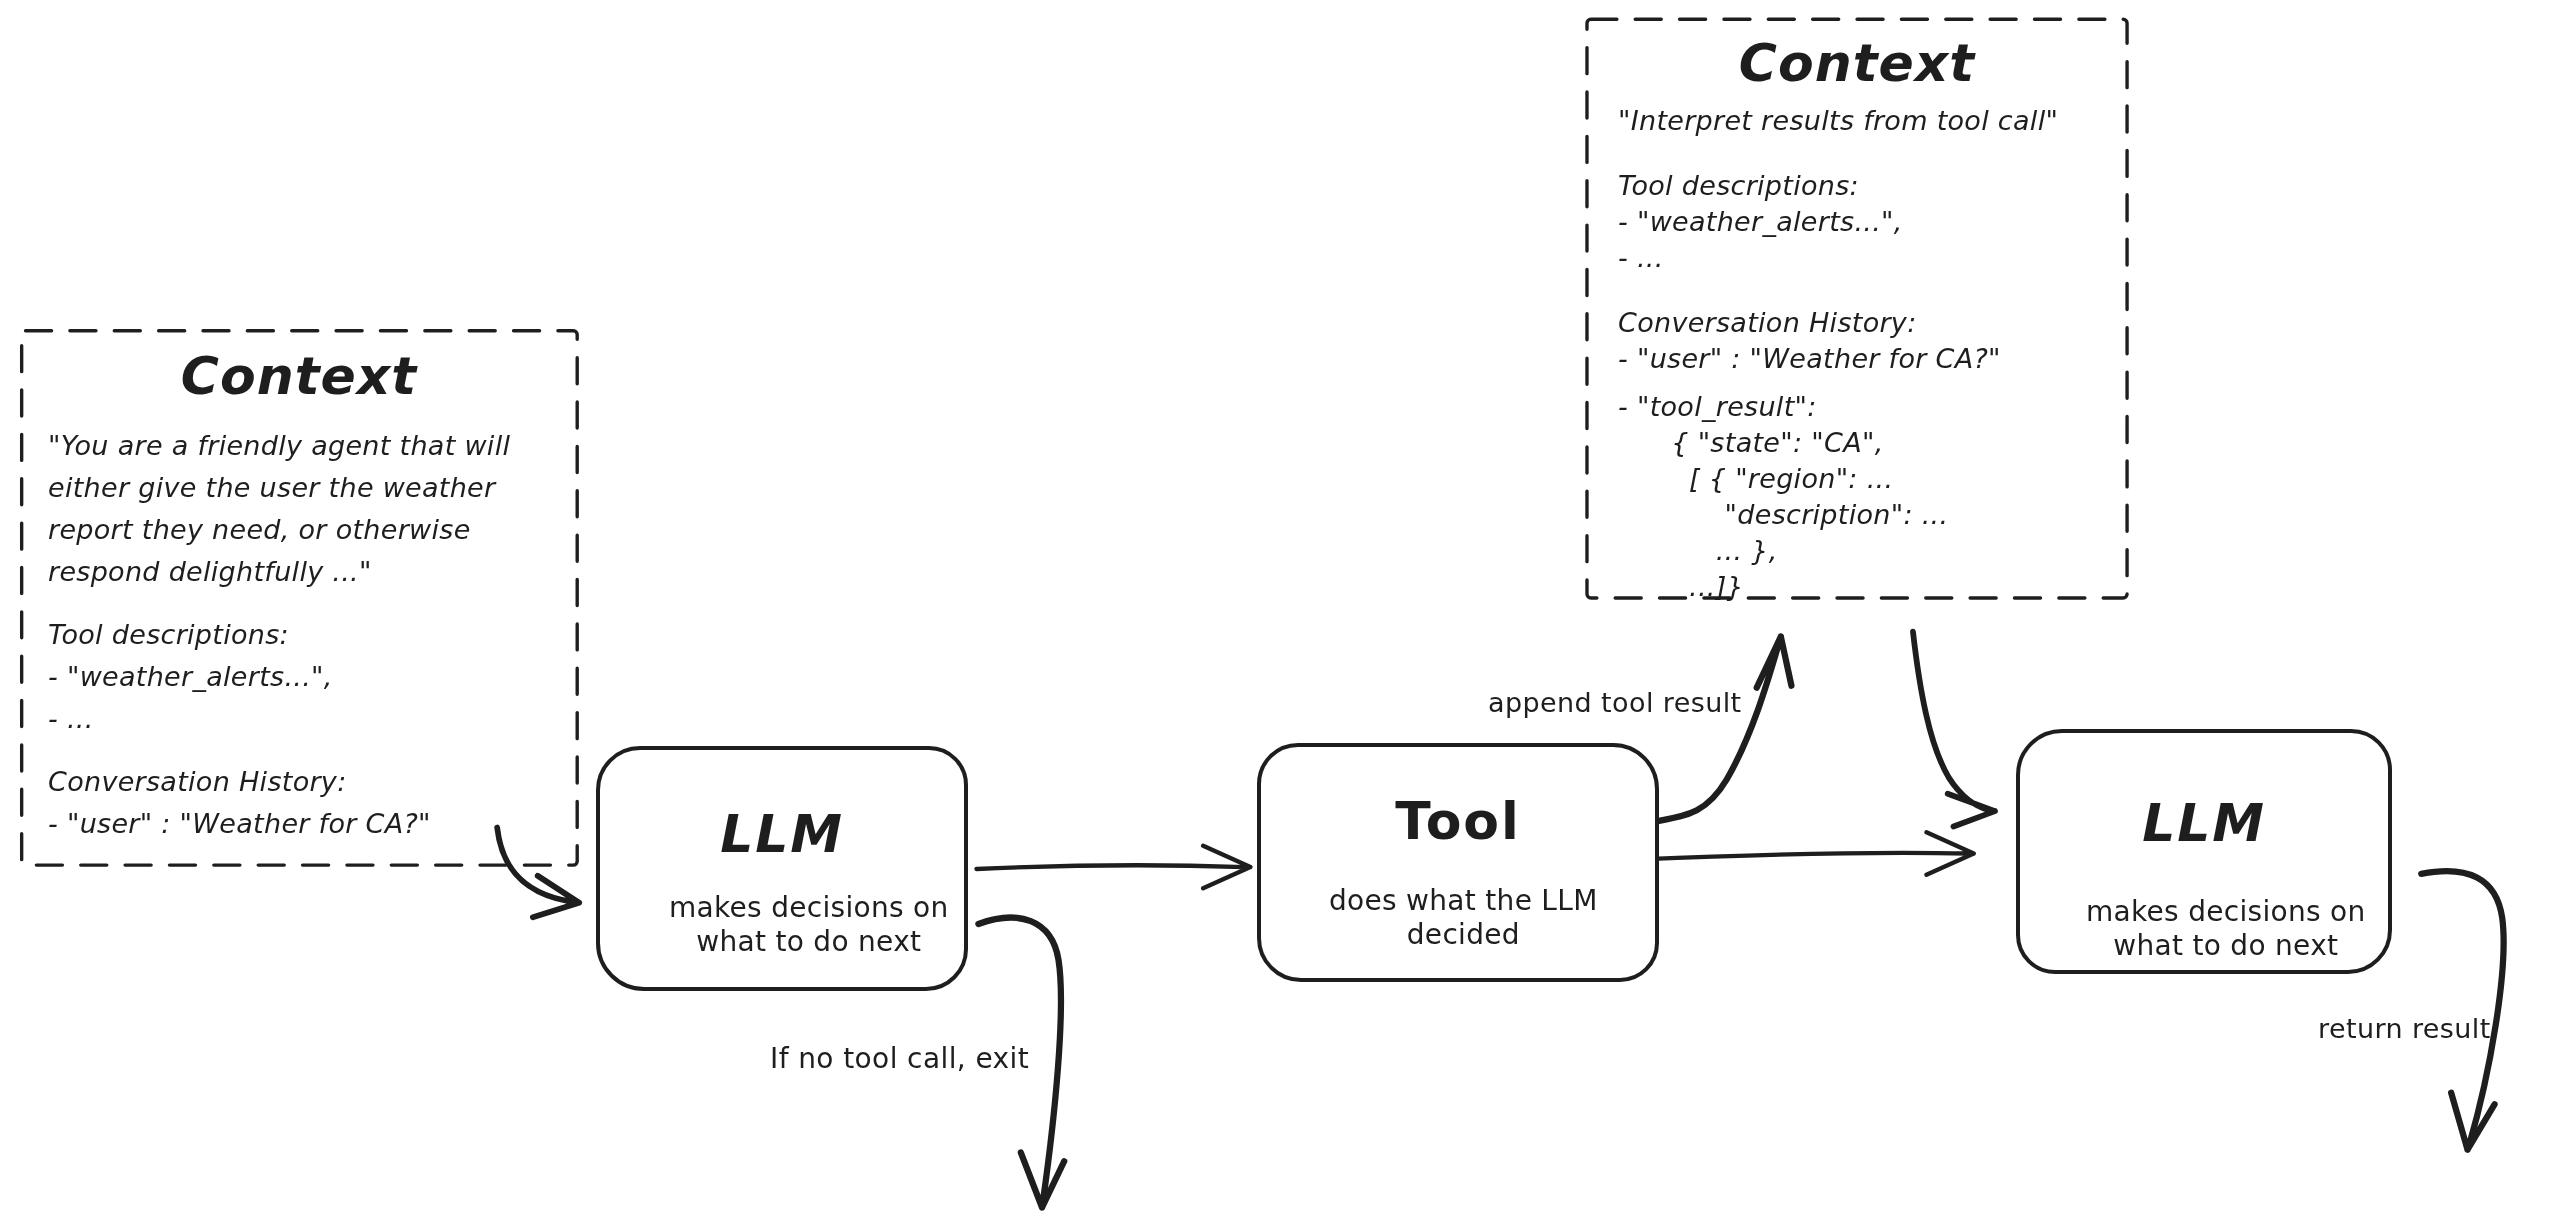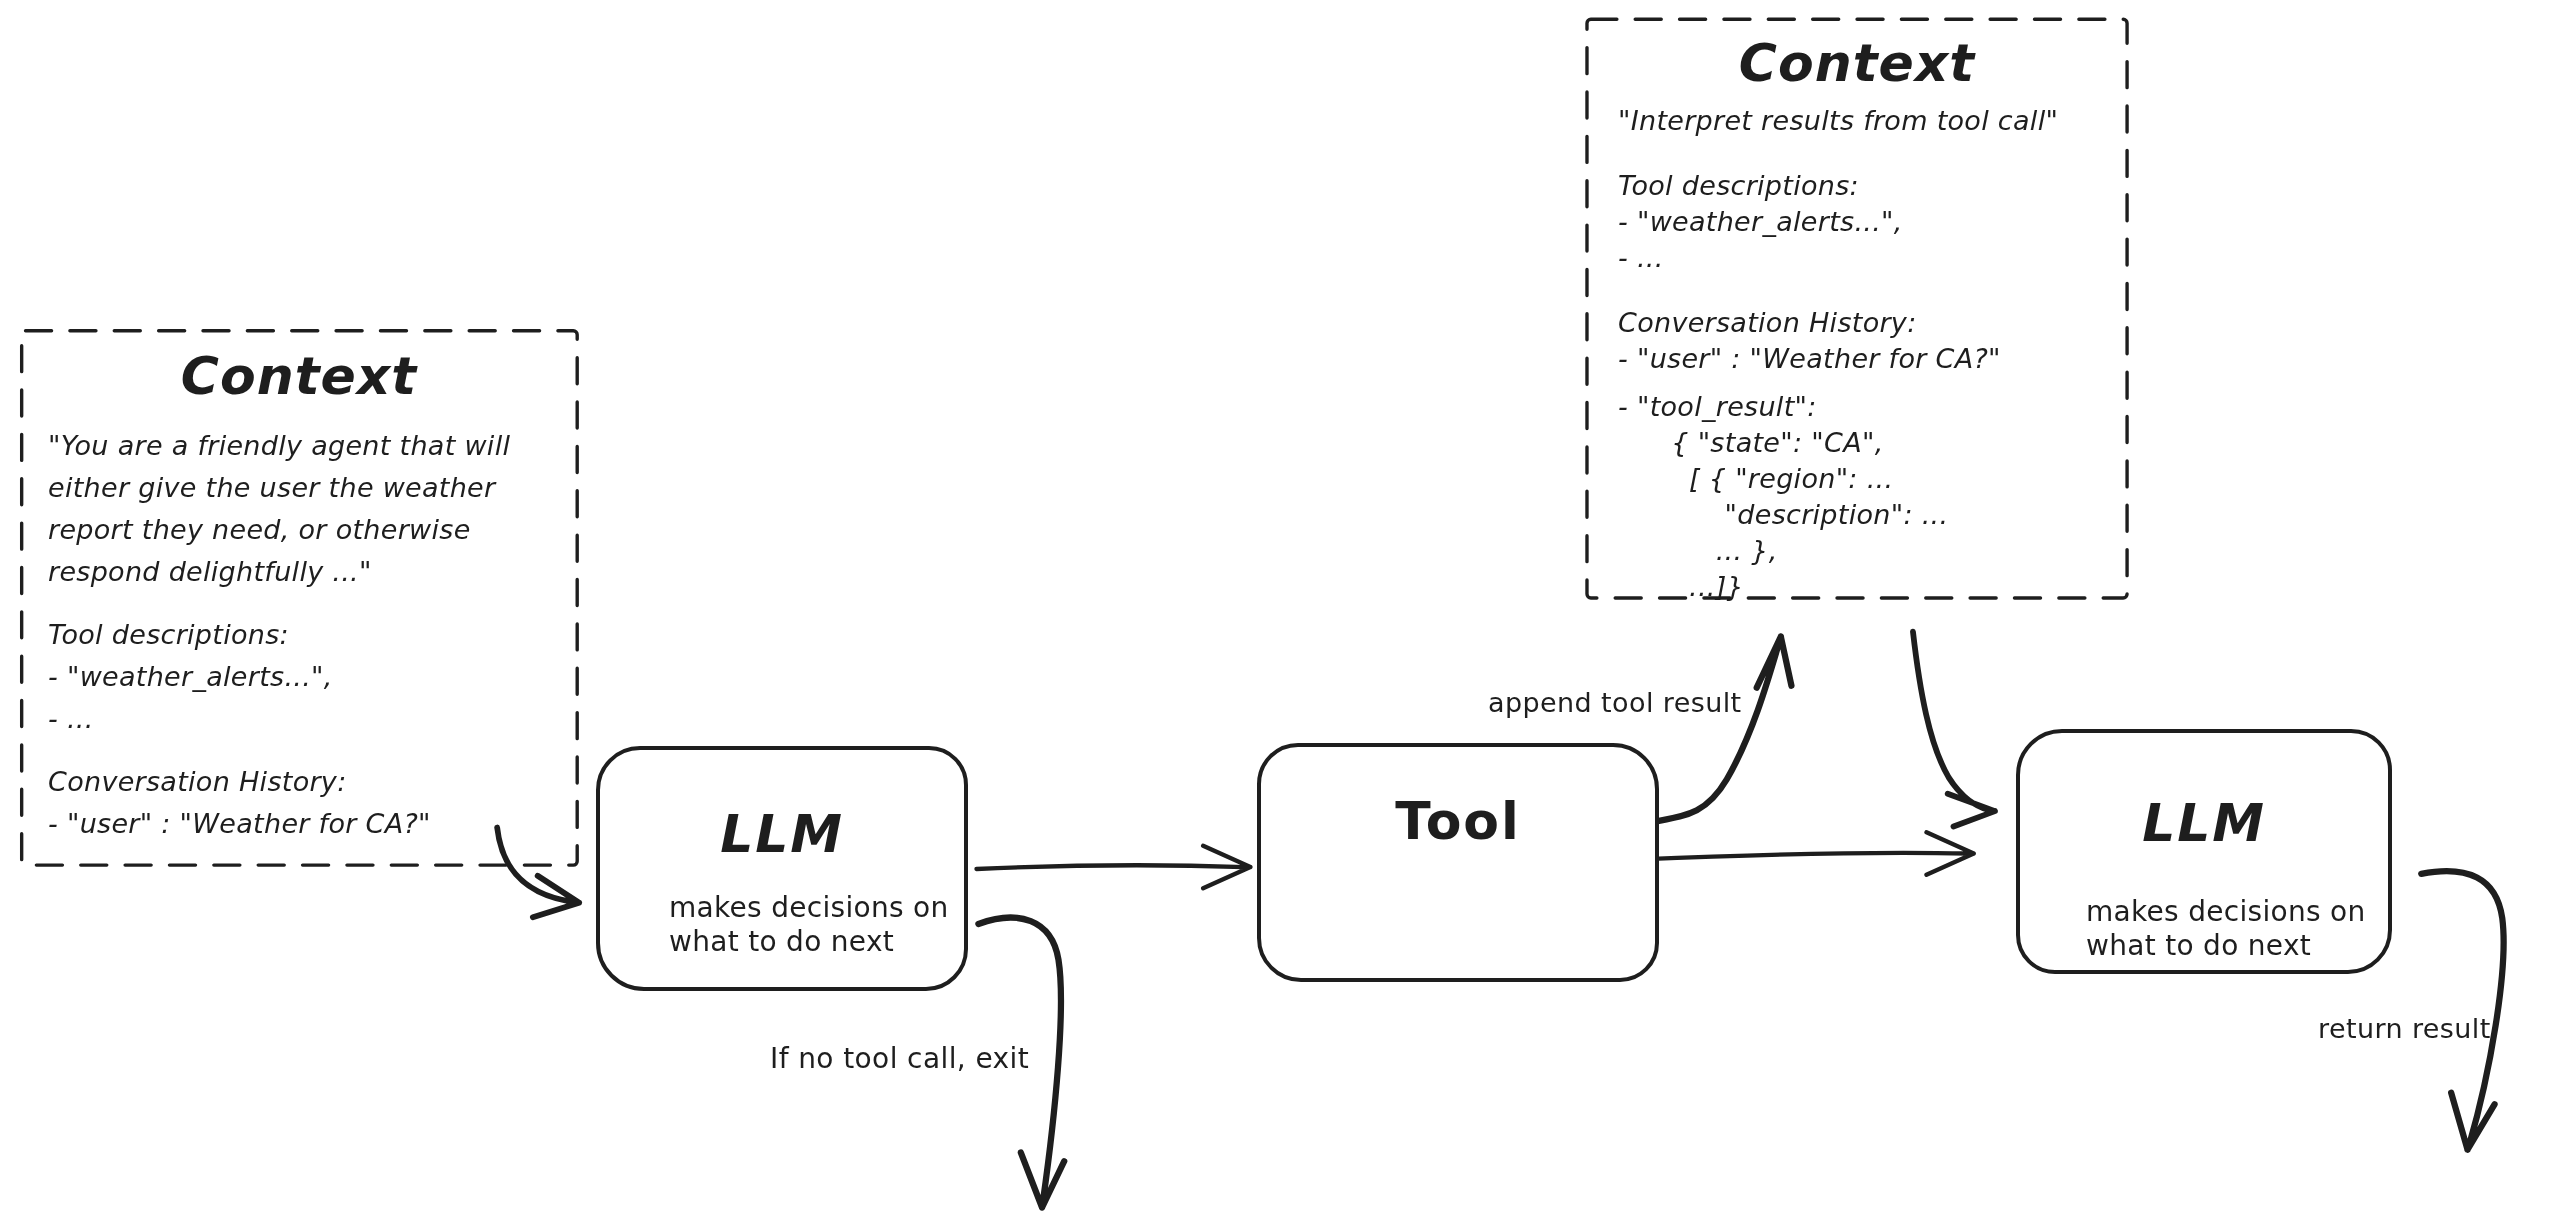--- a/index.html
+++ b/index.html
@@ -73,20 +73,21 @@
   }
   .node-title.italic { font-style: italic; }
   #node-llm1 .node-title { top: 54px; }
   #node-tool .node-title { top: 44px; }
   #node-llm2 .node-title { top: 60px; }
   .node-sub {
     position: absolute;
     font-size: 28px;
     line-height: 34px;
     letter-spacing: 0.3px;
+    text-align: center;
   }
   #node-llm1 .node-sub { left: 69px; top: 141px; }
   #node-tool .node-sub { left: 68px; top: 137px; }
   #node-llm2 .node-sub { left: 66px; top: 162px; }
 
   
   .edge-label {
     position: absolute;
     font-size: 27px;
     letter-spacing: 0.4px;
@@ -166,20 +167,24 @@
   <div id="node-llm1" class="node">
     <div class="node-title italic">LLM</div>
     <div class="node-sub">
       <div>makes decisions on</div>
       <div>what to do next</div>
     </div>
   </div>
 
   <div id="node-tool" class="node">
     <div class="node-title">Tool</div>
+    <div class="node-sub">
+      <div>does what the LLM</div>
+      <div>decided</div>
+    </div>
   </div>
 
   <div id="node-llm2" class="node">
     <div class="node-title italic">LLM</div>
     <div class="node-sub">
       <div>makes decisions on</div>
       <div>what to do next</div>
     </div>
   </div>
 

